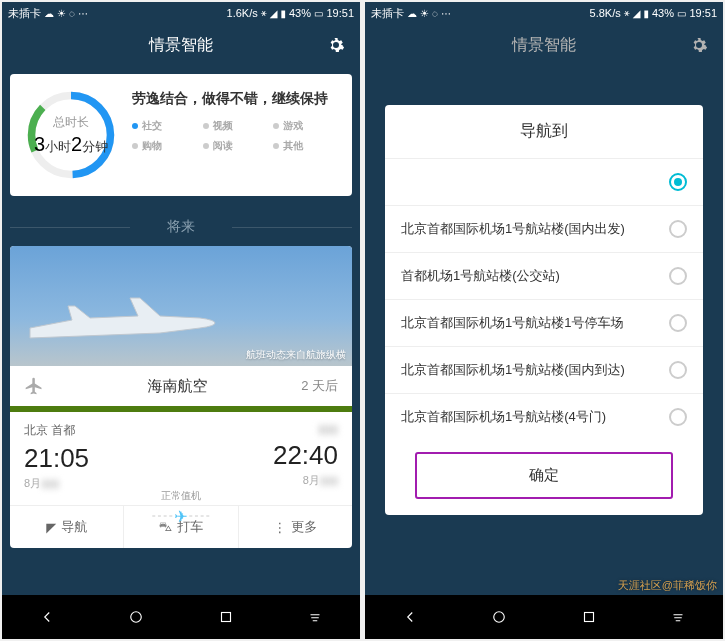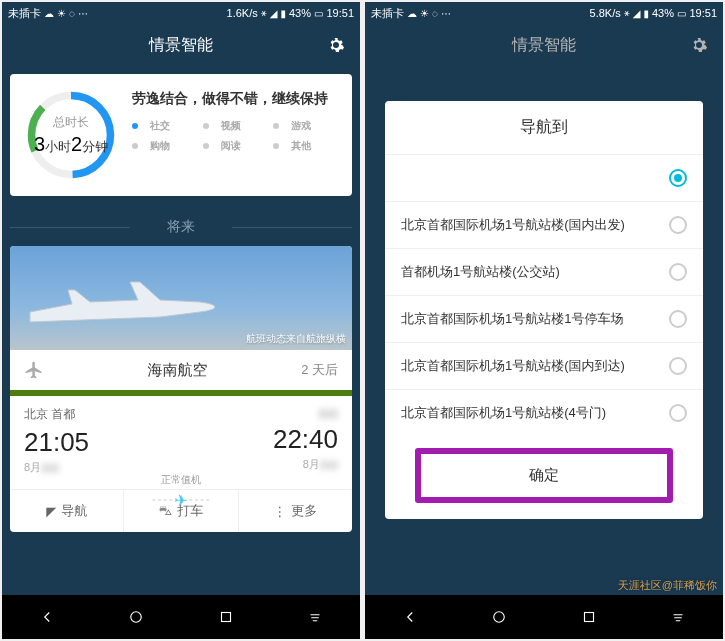--- a/index.html
+++ b/index.html
@@ -16,29 +16,29 @@
 .card { background: #fff; border-radius: 4px; padding: 14px; margin-bottom: 12px; }
 .wellness { display: flex; gap: 14px; }
 .ring-wrap { position: relative; width: 94px; height: 94px; flex-shrink: 0; }
 .ring-text { position: absolute; inset: 0; display: flex; flex-direction: column; align-items: center; justify-content: center; }
 .ring-label { font-size: 12px; color: #999; }
 .ring-value { font-size: 13px; color: #333; margin-top: 2px; }
 .ring-value .big { font-size: 20px; color: #000; }
 .wellness-info { flex: 1; font-weight: bold; }
 .wellness-msg { font-size: 14px; color: #333; line-height: 1.5; margin-bottom: 10px; }
 .legend { display: grid; grid-template-columns: repeat(3, 1fr); gap: 6px; font-size: 10px; color: #aaa; }
-.legend-item { display: flex; align-items: center; gap: 12px; }
+.legend-item { display: flex; align-items: center; gap: 4px; }
 .dot { width: 6px; height: 6px; border-radius: 50%; background: #ccc; }
 .dot.blue { background: #2196f3; }
 .section-divider { color: #8aa0b0; text-align: center; font-size: 14px; padding: 10px 0; position: relative; }
 .section-divider::before, .section-divider::after { content: ""; position: absolute; top: 50%; width: 35%; height: 1px; background: rgba(255,255,255,0.15); }
 .section-divider::before { left: 0; }
 .section-divider::after { right: 0; }
 .flight-card { background: #fff; border-radius: 4px; overflow: hidden; }
-.flight-img { height: 104px; background: linear-gradient(to bottom, #6ba3d8 0%, #8cb8df 60%, #b8c5cc 100%); position: relative; }
+.flight-img { height: 120px; background: linear-gradient(to bottom, #6ba3d8 0%, #8cb8df 60%, #b8c5cc 100%); position: relative; }
 .plane-shape { position: absolute; bottom: 8px; left: 10px; width: 200px; height: 70px; }
 .flight-credit { position: absolute; right: 6px; bottom: 4px; color: #fff; font-size: 10px; text-shadow: 0 1px 2px rgba(0,0,0,0.3); }
 .flight-header { display: flex; align-items: center; padding: 10px 14px; border-bottom: 6px solid #4d7c0f; }
 .plane-small { width: 20px; height: 20px; margin-right: 10px; color: #aaa; }
 .airline { flex: 1; text-align: center; font-size: 15px; color: #333; }
 .days-after { font-size: 13px; color: #888; }
 .flight-times { display: flex; padding: 10px 14px 14px; position: relative; }
 .time-col { flex: 1; }
 .city { font-size: 12px; color: #666; margin-bottom: 4px; }
 .time { font-size: 26px; color: #222; font-weight: 300; }
@@ -57,21 +57,21 @@
 .dimmed { filter: brightness(0.7); }
 .dialog-overlay { position: absolute; inset: 22px 0 44px 0; display: flex; align-items: center; justify-content: center; padding: 20px; }
 .dialog { background: #fff; border-radius: 4px; width: 100%; overflow: hidden; }
 .dialog-title { text-align: center; padding: 16px; font-size: 16px; color: #333; }
 .option-list { border-top: 1px solid #eee; }
 .option-item { display: flex; align-items: center; padding: 14px 16px; border-bottom: 1px solid #eee; font-size: 13px; color: #333; cursor: pointer; }
 .option-item:last-child { border-bottom: none; }
 .radio { margin-left: auto; width: 18px; height: 18px; border: 2px solid #ccc; border-radius: 50%; flex-shrink: 0; position: relative; }
 .radio.selected { border-color: #00bcd4; }
 .radio.selected::after { content: ""; position: absolute; inset: 3px; border-radius: 50%; background: #00bcd4; }
-.dialog-confirm { margin: 12px 30px 16px; padding: 12px; text-align: center; border: 6px solid #a21caf; border-radius: 3px; font-size: 15px; color: #333; cursor: pointer; }
+.dialog-confirm { margin: 12px 30px 16px; padding: 12px; text-align: center; border: 2px solid #a21caf; border-radius: 3px; font-size: 15px; color: #333; cursor: pointer; }
 .watermark { position: absolute; bottom: 46px; right: 6px; color: #d4a050; font-size: 11px; text-shadow: 0 0 3px rgba(0,0,0,0.5); z-index: 99; }
 .blur { filter: blur(3px); color: #ccc; }
 </style>
 </head>
 <body>
 
 <div class="phone">
   <div class="status-bar">
     <div class="status-left">
       <span>未插卡</span>

